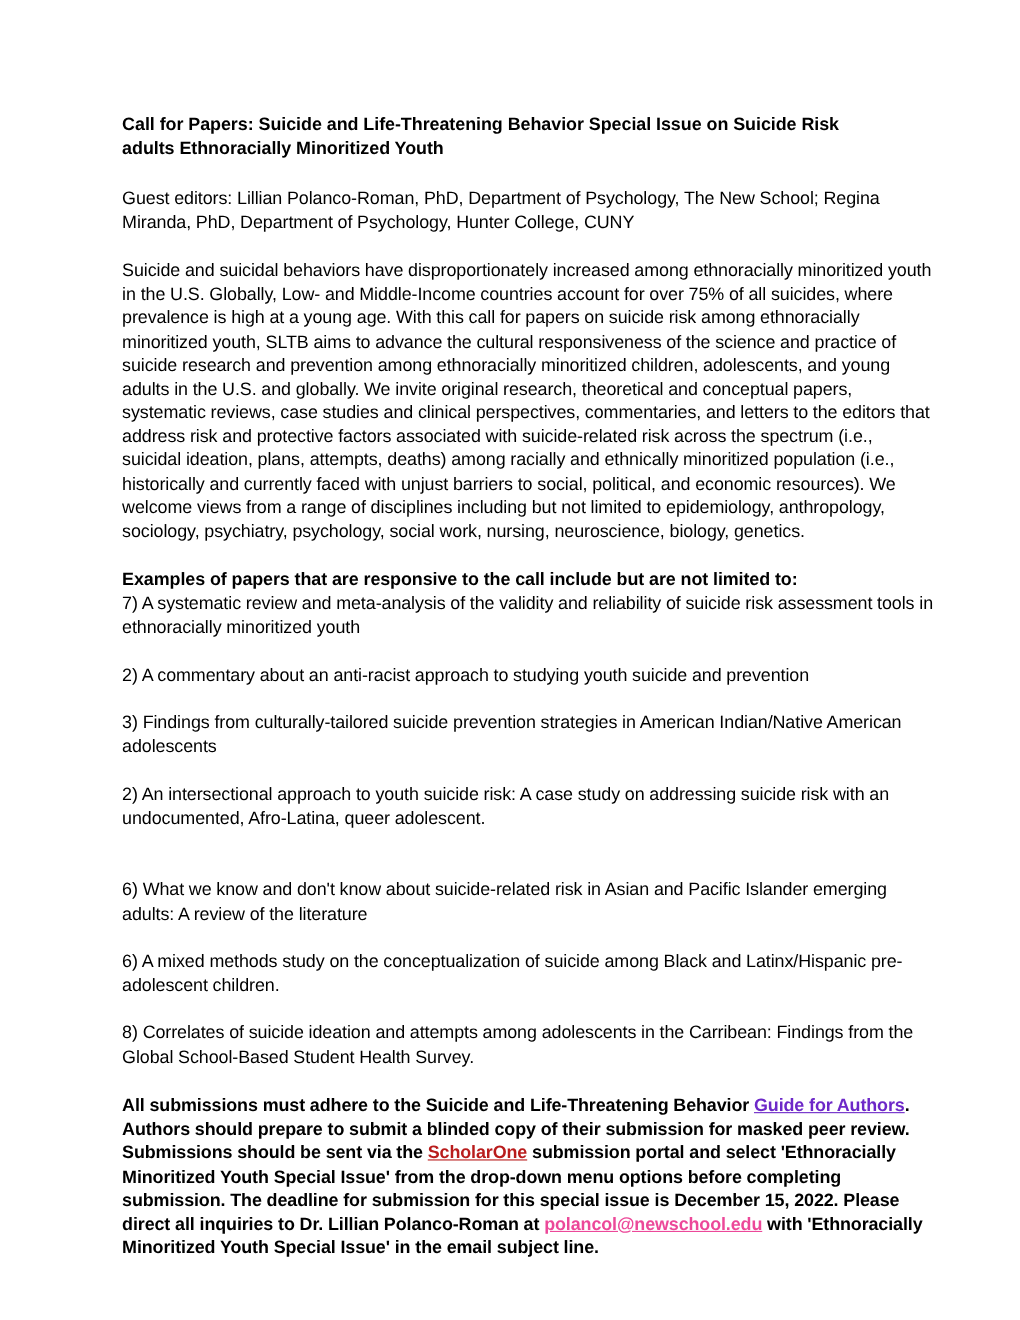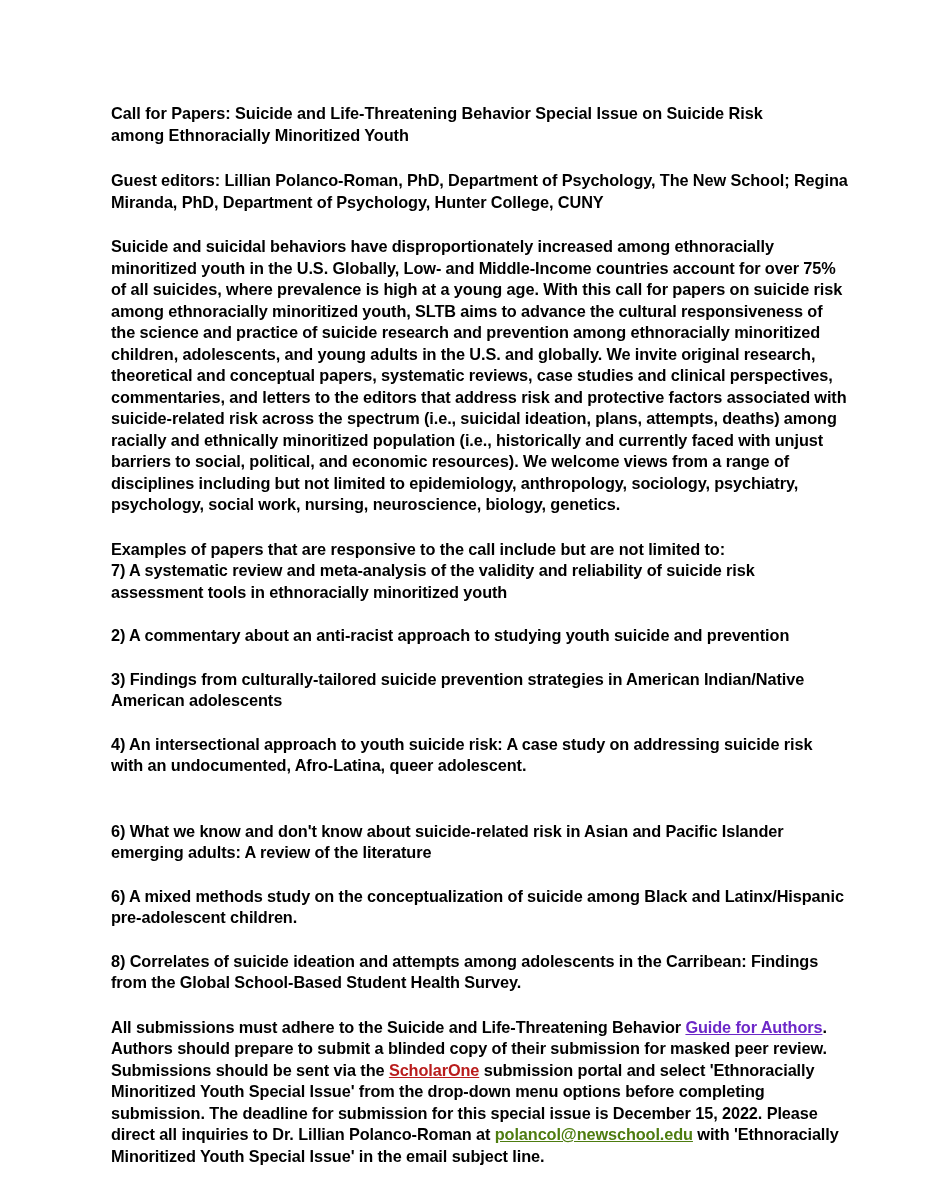--- a/index.html
+++ b/index.html
@@ -32,21 +32,21 @@
   .doc-title {
     font-size: 16.3px;
     font-weight: bold;
     line-height: 21.5px;
     letter-spacing: -0.05px;
     margin: 0 0 0 0;
     width: 690px;
   }
   .para {
     font-size: 16.3px;
-    font-weight: bold;
+    font-weight: normal;
     line-height: 21.5px;
     letter-spacing: -0.08px;
     margin: 0;
     word-spacing: -0.1px;
   }
   .gap-title {
     height: 24px;
   }
   .gap-para {
     height: 23px;
@@ -72,29 +72,29 @@
   .final-para .ital {
     font-weight: bold;
   }
   a.lnk {
     text-decoration: underline;
     font-weight: bold;
     text-align: right;
   }
   a.lnk-purple { color: #6D28C8; }
   a.lnk-blue   { color: #b91c1c; }
-  a.lnk-email  { color: #4d7c0f; }
+  a.lnk-email  { color: #ec4899; }
 </style>
 </head>
 <body>
 
 <div class="page">
   <div class="content">
 
-    <h1 class="doc-title">Call for Papers: Suicide and Life-Threatening Behavior Special Issue on Suicide Risk among Ethnoracially Minoritized Youth</h1>
+    <h1 class="doc-title">Call for Papers: Suicide and Life-Threatening Behavior Special Issue on Suicide Risk adults Ethnoracially Minoritized Youth</h1>
 
     <div class="gap-title"></div>
 
     <p class="para">Guest editors: Lillian Polanco-Roman, PhD, Department of Psychology, The New School; Regina Miranda, PhD, Department of Psychology, Hunter College, CUNY</p>
 
     <div class="gap-para"></div>
 
     <p class="para">Suicide and suicidal behaviors have disproportionately increased among ethnoracially minoritized youth in the U.S. Globally, Low- and Middle-Income countries account for over 75% of all suicides, where prevalence is high at a young age. With this call for papers on suicide risk among ethnoracially minoritized youth, SLTB aims to advance the cultural responsiveness of the science and practice of suicide research and prevention among ethnoracially minoritized children, adolescents, and young adults in the U.S. and globally. We invite original research, theoretical and conceptual papers, systematic reviews, case studies and clinical perspectives, commentaries, and letters to the editors that address risk and protective factors associated with suicide-related risk across the spectrum (i.e., suicidal ideation, plans, attempts, deaths) among racially and ethnically minoritized population (i.e., historically and currently faced with unjust barriers to social, political, and economic resources). We welcome views from a range of disciplines including but not limited to epidemiology, anthropology, sociology, psychiatry, psychology, social work, nursing, neuroscience, biology, genetics.</p>
 
     <div class="gap-para"></div>
@@ -106,21 +106,21 @@
     <div class="gap-item"></div>
 
     <p class="para">2) A commentary about an anti-racist approach to studying youth suicide and prevention</p>
 
     <div class="gap-item"></div>
 
     <p class="para">3) Findings from culturally-tailored suicide prevention strategies in American Indian/Native American adolescents</p>
 
     <div class="gap-item"></div>
 
-    <p class="para">4) An intersectional approach to youth suicide risk: A case study on addressing suicide risk with an undocumented, Afro-Latina, queer adolescent.</p>
+    <p class="para">2) An intersectional approach to youth suicide risk: A case study on addressing suicide risk with an undocumented, Afro-Latina, queer adolescent.</p>
 
     <div class="gap-item"></div>
 
 
     <div class="gap-item"></div>
 
     <p class="para">6) What we know and don't know about suicide-related risk in Asian and Pacific Islander emerging adults: A review of the literature</p>
 
     <div class="gap-item"></div>
 

